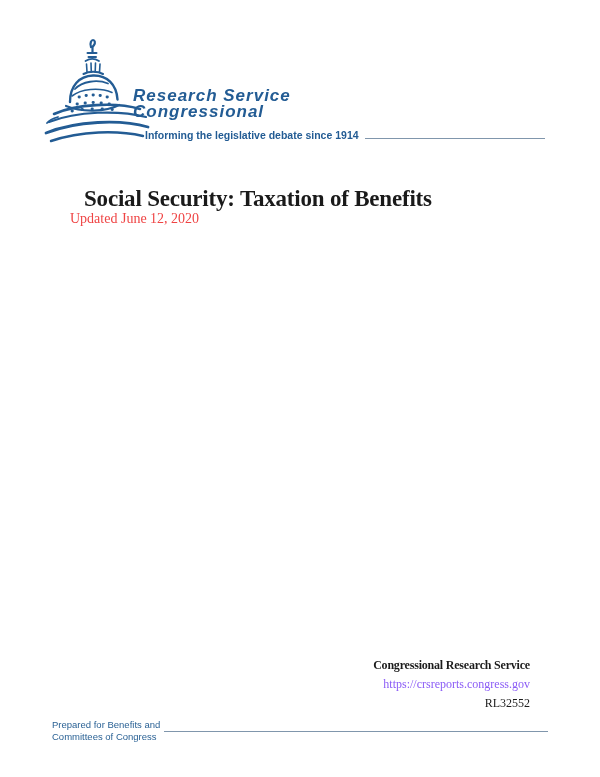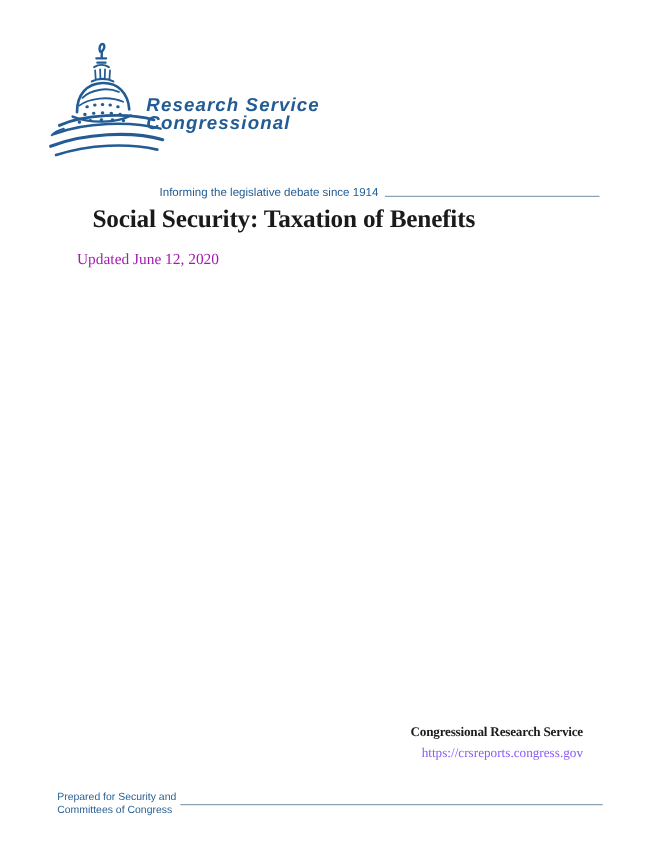--- a/index.html
+++ b/index.html
@@ -35,24 +35,23 @@
   }
   .tagline-row {
     position: absolute;
     left: 145px;
     top: 129px;
     width: 400px;   
     display: flex;
     align-items: flex-end;
     font-family: "Liberation Sans", sans-serif;
     font-size: 10.5px;
-    font-weight: 400;
+    font-weight: 700;
     color: #235c94;
     white-space: nowrap;
-    margin-top: 40px;
   }
   .rule {
     flex: 1;
     margin-left: 6px;
     margin-bottom: 2px;
     border-top: 1.6px solid #8096ac;
     height: 0;
   }
 
   
@@ -63,23 +62,23 @@
     margin: 14px;
     font-size: 23px;
     font-weight: bold;
     letter-spacing: -0.2px;
     color: #1a1a1a;
     white-space: nowrap;
   }
   .updated {
     position: absolute;
     left: 70px;
-    top: 229px;
+    top: 211px;
     font-size: 14px;
-    color: #a21caf;
+    color: #ef4444;
   }
 
   
   .footer-right {
     position: absolute;
     right: 70px;    
     top: 656px;
     text-align: right;
     font-size: 12px;
     line-height: 19px;
@@ -152,23 +151,24 @@
     <span>Informing the legislative debate since 1914</span>
     <span class="rule"></span>
   </div>
 
   <h1 class="title">Social Security: Taxation of Benefits</h1>
   <div class="updated">Updated June 12, 2020</div>
 
   <div class="footer-right">
     <div class="fr-org">Congressional Research Service</div>
     <a class="fr-url" href="#">https://crsreports.congress.gov</a>
+    <div class="fr-num">RL32552</div>
   </div>
 
   <div class="footer-left">
-    <div class="fl-2">Prepared for Security and</div>
+    <div class="fl-2">Prepared for Benefits and</div>
     <div class="fl-row">
       <span class="fl-3">Committees of Congress</span>
       <span class="rule"></span>
     </div>
   </div>
 
 </div>
 
 </body></html>

